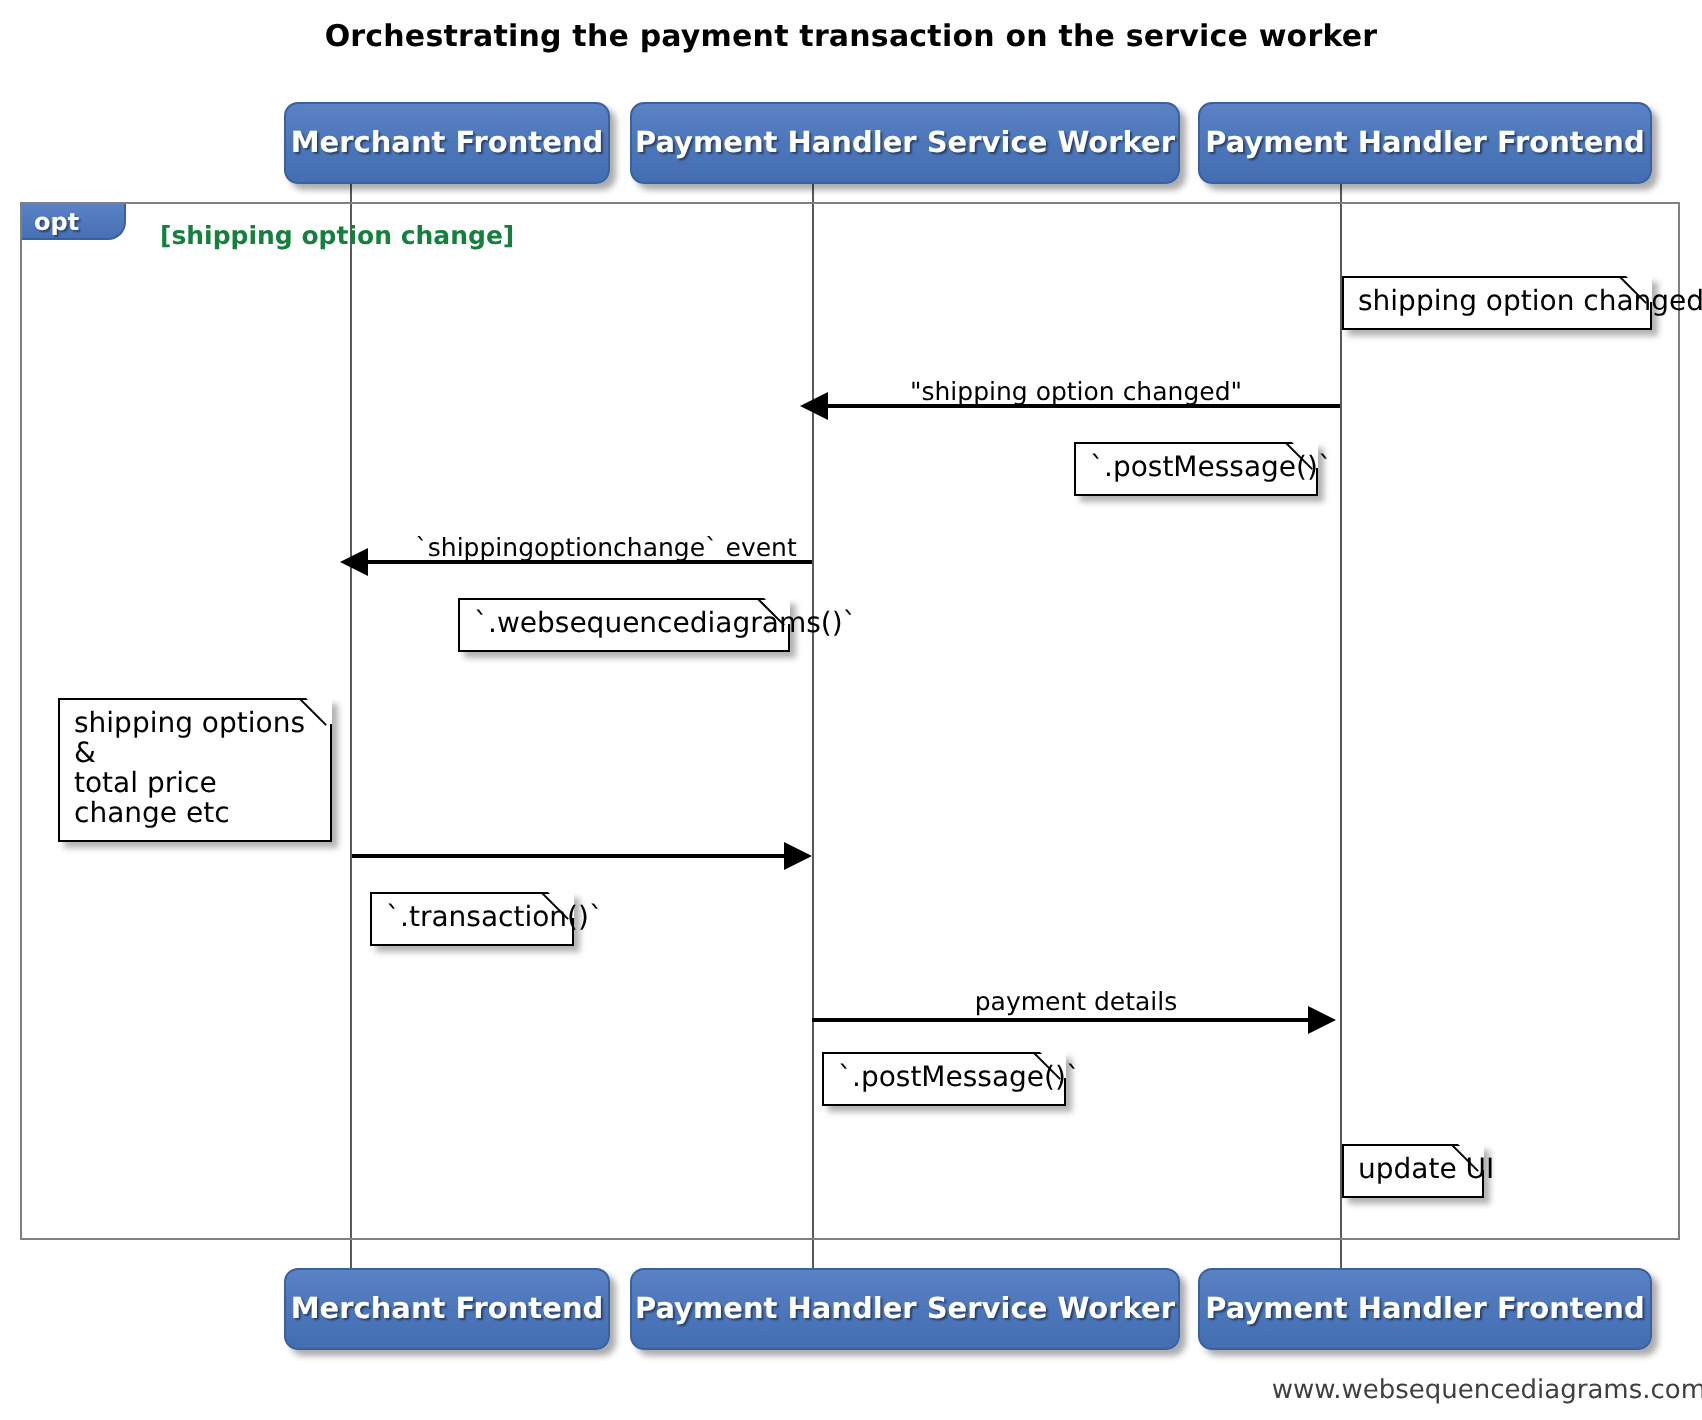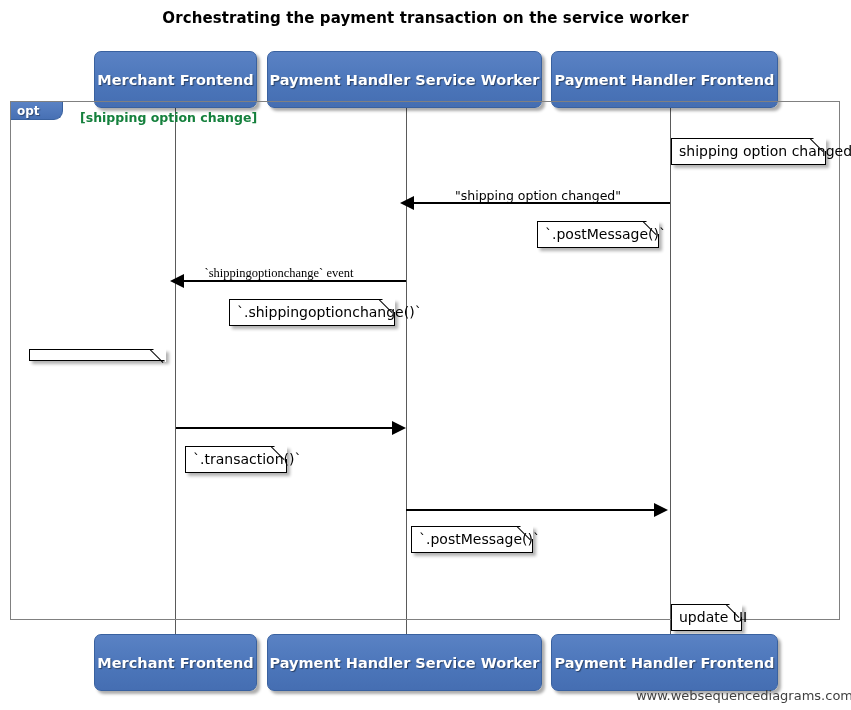--- a/index.html
+++ b/index.html
@@ -44,22 +44,23 @@
     border-radius: 7px;
     color: #ffffff;
     font-size: 14.5px;
     font-weight: bold;
     display: flex;
     align-items: center;
     justify-content: center;
     text-align: center;
     box-shadow: 3px 3px 3px rgba(0,0,0,0.33);
     text-shadow: 1px 1px 1px rgba(0,0,0,0.45);
-    height: 57px;
-    white-space: nowrap;
+    height: 41px;
+    white-space: nowrap;
+    margin-left: 48px;
   }
 
   
   .lifeline {
     position: absolute;
     width: 1px;
     background: #5a5a5a;
   }
 
   
@@ -212,54 +213,59 @@
   <div class="msg-label" style="left:406px; top:188px; width:264px;">"shipping option changed"</div>
   <div class="msg-line" style="left:412px; top:202px; width:258px;"></div>
   <div class="arrow-head arrow-left" style="left:400px; top:196px;"></div>
 
   <div class="note" style="left:537px; top:221px; width:122px;">
     <span class="fold"></span>
     <span class="fold-edge"></span>
     <span class="note-text">`.postMessage()`</span>
   </div>
 
-  <div class="msg-label" style="left:164px; top:266px; width:230px;font-family:Liberation Serif, serif;">`shippingoptionchange` event</div>
+  <div class="msg-label" style="left:188px; top:266px; width:230px;">`shippingoptionchange` event</div>
   <div class="msg-line" style="left:182px; top:280px; width:224px;"></div>
   <div class="arrow-head arrow-left" style="left:170px; top:274px;"></div>
 
   <div class="note" style="left:229px; top:299px; width:166px;">
     <span class="fold"></span>
     <span class="fold-edge"></span>
-    <span class="note-text">`.shippingoptionchange()`</span>
+    <span class="note-text">`.websequencediagrams()`</span>
   </div>
 
   <div class="note" style="left:29px; top:349px; width:137px; white-space:normal;">
     <span class="fold"></span>
     <span class="fold-edge"></span>
+    <span class="note-text">
+      <span class="note-line">shipping options &amp;</span>
+      <span class="note-line">total price change etc</span>
+    </span>
   </div>
 
   <div class="msg-line" style="left:176px; top:427px; width:224px;"></div>
   <div class="arrow-head arrow-right" style="left:392px; top:421px;"></div>
 
   <div class="note" style="left:185px; top:446px; width:102px;">
     <span class="fold"></span>
     <span class="fold-edge"></span>
     <span class="note-text">`.transaction()`</span>
   </div>
 
+  <div class="msg-label" style="left:406px; top:493px; width:264px;">payment details</div>
   <div class="msg-line" style="left:406px; top:509px; width:248px;"></div>
   <div class="arrow-head arrow-right" style="left:654px; top:503px;"></div>
 
   <div class="note" style="left:411px; top:526px; width:122px;">
     <span class="fold"></span>
     <span class="fold-edge"></span>
     <span class="note-text">`.postMessage()`</span>
   </div>
 
-  <div class="note" style="left:671px; top:604px; width:71px;">
+  <div class="note" style="left:671px; top:572px; width:71px;">
     <span class="fold"></span>
     <span class="fold-edge"></span>
     <span class="note-text">update UI</span>
   </div>
 
   <div class="participant" style="left:94px; top:634px; width:163px;">
     <span>Merchant Frontend</span>
   </div>
   <div class="participant" style="left:267px; top:634px; width:275px;">
     <span>Payment Handler Service Worker</span>

